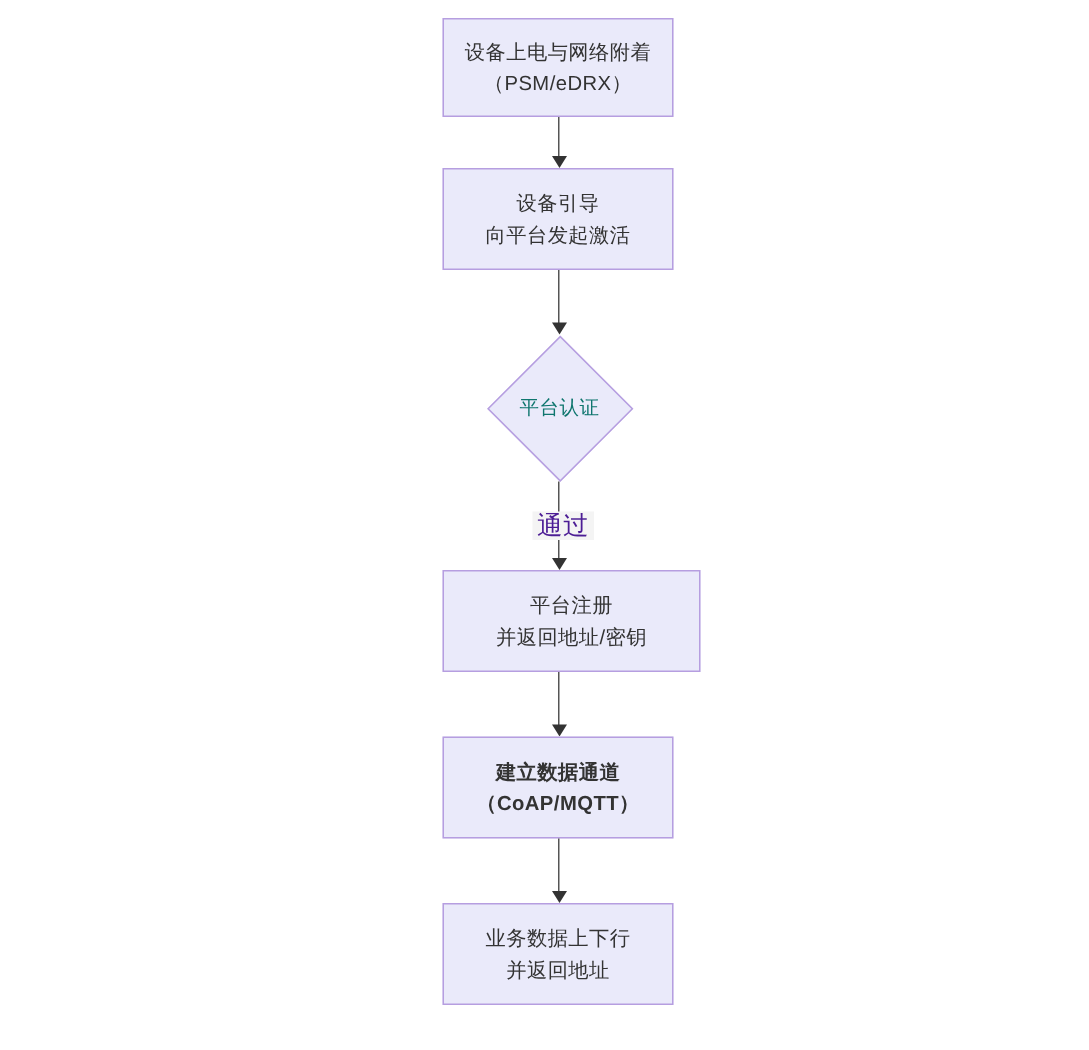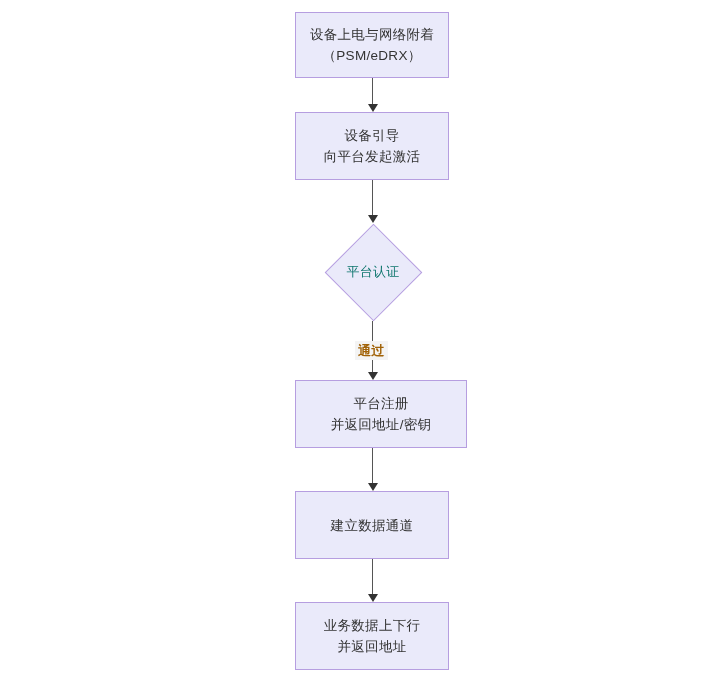--- a/index.html
+++ b/index.html
@@ -83,27 +83,26 @@
     position: absolute;
     width: 0;
     height: 0;
     border-left: 5px solid transparent;
     border-right: 5px solid transparent;
     border-top: 8px solid #333333;
   }
   .edge-label {
     position: absolute;
     background: #f4f4f4;
-    color: #a16207;
-    font-size: 13px;
+    color: #4c1d95;
+    font-size: 17px;
     line-height: 17px;
     padding: 1px 3px;
     white-space: nowrap;
     letter-spacing: 0.3px;
-    font-weight: bold;
   }
 </style>
 </head>
 <body>
 
 <div id="flowchart-canvas">
 
   <div class="node-box" style="left:295px; top:12px; width:154px; height:66px;">
     <span class="line">设备上电与网络附着</span>
     <span class="line">（PSM/eDRX）</span>
@@ -130,22 +129,23 @@
   <div class="edge-arrow" style="left:367.5px; top:372px;"></div>
 
   <div class="node-box" style="left:295px; top:380px; width:172px; height:68px;">
     <span class="line">平台注册</span>
     <span class="line">并返回地址/密钥</span>
   </div>
 
   <div class="edge" style="left:372px; top:448px; height:36px;"></div>
   <div class="edge-arrow" style="left:367.5px; top:483px;"></div>
 
-  <div class="node-box" style="left:295px; top:491px; width:154px; height:68px;">
+  <div class="node-box" style="left:295px; top:491px; width:154px; height:68px;font-weight:bold;">
     <span class="line">建立数据通道</span>
+    <span class="line">（CoAP/MQTT）</span>
   </div>
 
   <div class="edge" style="left:372px; top:559px; height:36px;"></div>
   <div class="edge-arrow" style="left:367.5px; top:594px;"></div>
 
   <div class="node-box" style="left:295px; top:602px; width:154px; height:68px;">
     <span class="line">业务数据上下行</span>
     <span class="line">并返回地址</span>
   </div>
 

